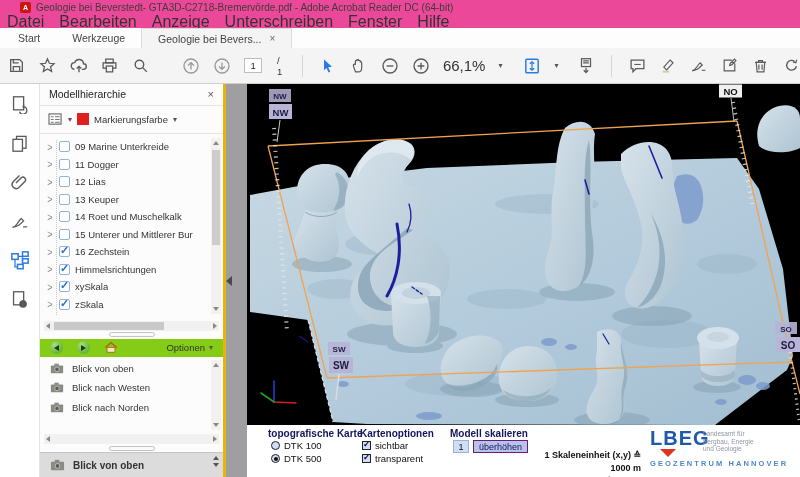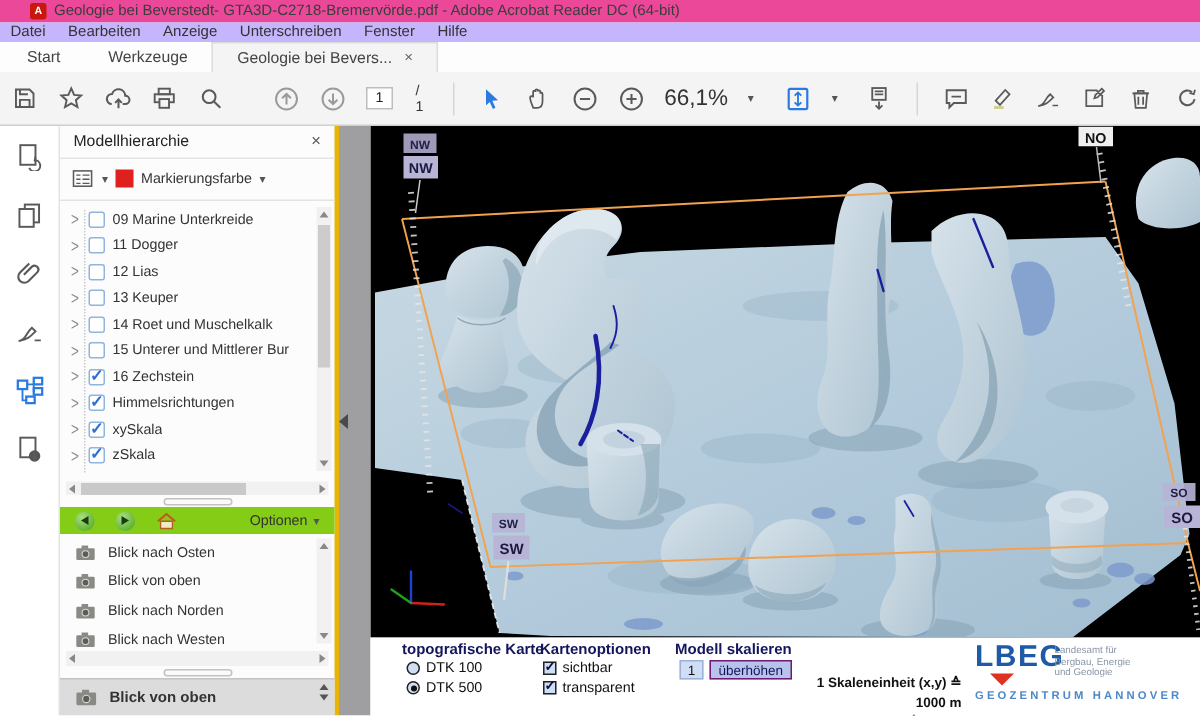--- a/index.html
+++ b/index.html
@@ -1,21 +1,21 @@
 <!DOCTYPE html>
 <html><head>
 <meta charset="utf-8">
 <style>
   *{margin:0;padding:0;box-sizing:border-box}
   html,body{width:800px;height:477px;overflow:hidden;font-family:"Liberation Sans",sans-serif;background:#fff}
   
   .titlebar{height:15px;display:flex;align-items:center;gap:5px;padding-left:20px;background:#ec4899;font-size:10px;color:#3c3c3c;white-space:nowrap}
   .appicon{width:11px;height:11px;background:#c8170c;border-radius:2px;display:flex;align-items:center;justify-content:center}
   .appicon span{color:#fff;font-size:7px;font-weight:bold;line-height:1}
-  .menubar{height:13px;display:flex;gap:15px;align-items:center;padding-left:7px;background:#c4b5fd;font-size:10px;color:#333}
+  .menubar{height:13px;display:flex;gap:15px;align-items:center;padding-left:7px;background:#ec4899;font-size:16px;color:#333}
   .menubar span{cursor:default}
   .tabbar{height:20px;background:#fdfdfd;display:flex;align-items:stretch;padding-left:2px;font-size:10.5px;color:#444}
   .tab{padding:4px 16px 0 16px;display:flex;gap:8px;align-items:flex-start}
   .tab.active{background:#f4f4f5;border:1px solid #dcdcdc;border-bottom:none}
   .tab .x{color:#666;font-size:10px}
   .toolbar{height:36px;background:#f4f4f5;border-bottom:1px solid #cfcfcf;display:flex;align-items:center;gap:13px;padding-left:8px}
   .toolbar svg{display:block}
   .tbtn{width:20px;height:20px;display:flex;align-items:center;justify-content:center}
   .tsep{width:1px;height:22px;background:#d6d6d6;margin:0 3px}
   .pagefield{width:20px;height:15px;border:1px solid #bdbdbd;background:#fff;font-size:9.5px;text-align:center;line-height:14px;color:#222}
@@ -382,45 +382,37 @@
           <span class="caret">▾</span>
         </span>
     </div>
     <div class="views">
       <div class="vitem">
           <svg width="14" height="11" viewBox="0 0 16 12">
             <rect x="5" y="0.5" width="5" height="2.5" fill="#8a8a84"></rect>
             <rect x="1" y="2.5" width="14" height="9" rx="1" fill="#8a8a84"></rect>
             <circle cx="8" cy="7" r="2.6" fill="#5c5c58" stroke="#d8d8d4" stroke-width="0.8"></circle>
           </svg>
-          <span>Blick nach Osten</span>
+          <span>Blick von oben</span>
         </div>
       <div class="vitem">
           <svg width="14" height="11" viewBox="0 0 16 12">
             <rect x="5" y="0.5" width="5" height="2.5" fill="#8a8a84"></rect>
             <rect x="1" y="2.5" width="14" height="9" rx="1" fill="#8a8a84"></rect>
             <circle cx="8" cy="7" r="2.6" fill="#5c5c58" stroke="#d8d8d4" stroke-width="0.8"></circle>
           </svg>
-          <span>Blick von oben</span>
+          <span>Blick nach Westen</span>
         </div>
       <div class="vitem">
           <svg width="14" height="11" viewBox="0 0 16 12">
             <rect x="5" y="0.5" width="5" height="2.5" fill="#8a8a84"></rect>
             <rect x="1" y="2.5" width="14" height="9" rx="1" fill="#8a8a84"></rect>
             <circle cx="8" cy="7" r="2.6" fill="#5c5c58" stroke="#d8d8d4" stroke-width="0.8"></circle>
           </svg>
           <span>Blick nach Norden</span>
-        </div>
-      <div class="vitem">
-          <svg width="14" height="11" viewBox="0 0 16 12">
-            <rect x="5" y="0.5" width="5" height="2.5" fill="#8a8a84"></rect>
-            <rect x="1" y="2.5" width="14" height="9" rx="1" fill="#8a8a84"></rect>
-            <circle cx="8" cy="7" r="2.6" fill="#5c5c58" stroke="#d8d8d4" stroke-width="0.8"></circle>
-          </svg>
-          <span>Blick nach Westen</span>
         </div>
       <div class="vscroll">
           <i class="arr up"></i>
           <i class="arr dn"></i>
         </div>
     </div>
     <div class="hscroll">
         <i class="harr l"></i>
         <i class="harr r"></i>
       </div>

